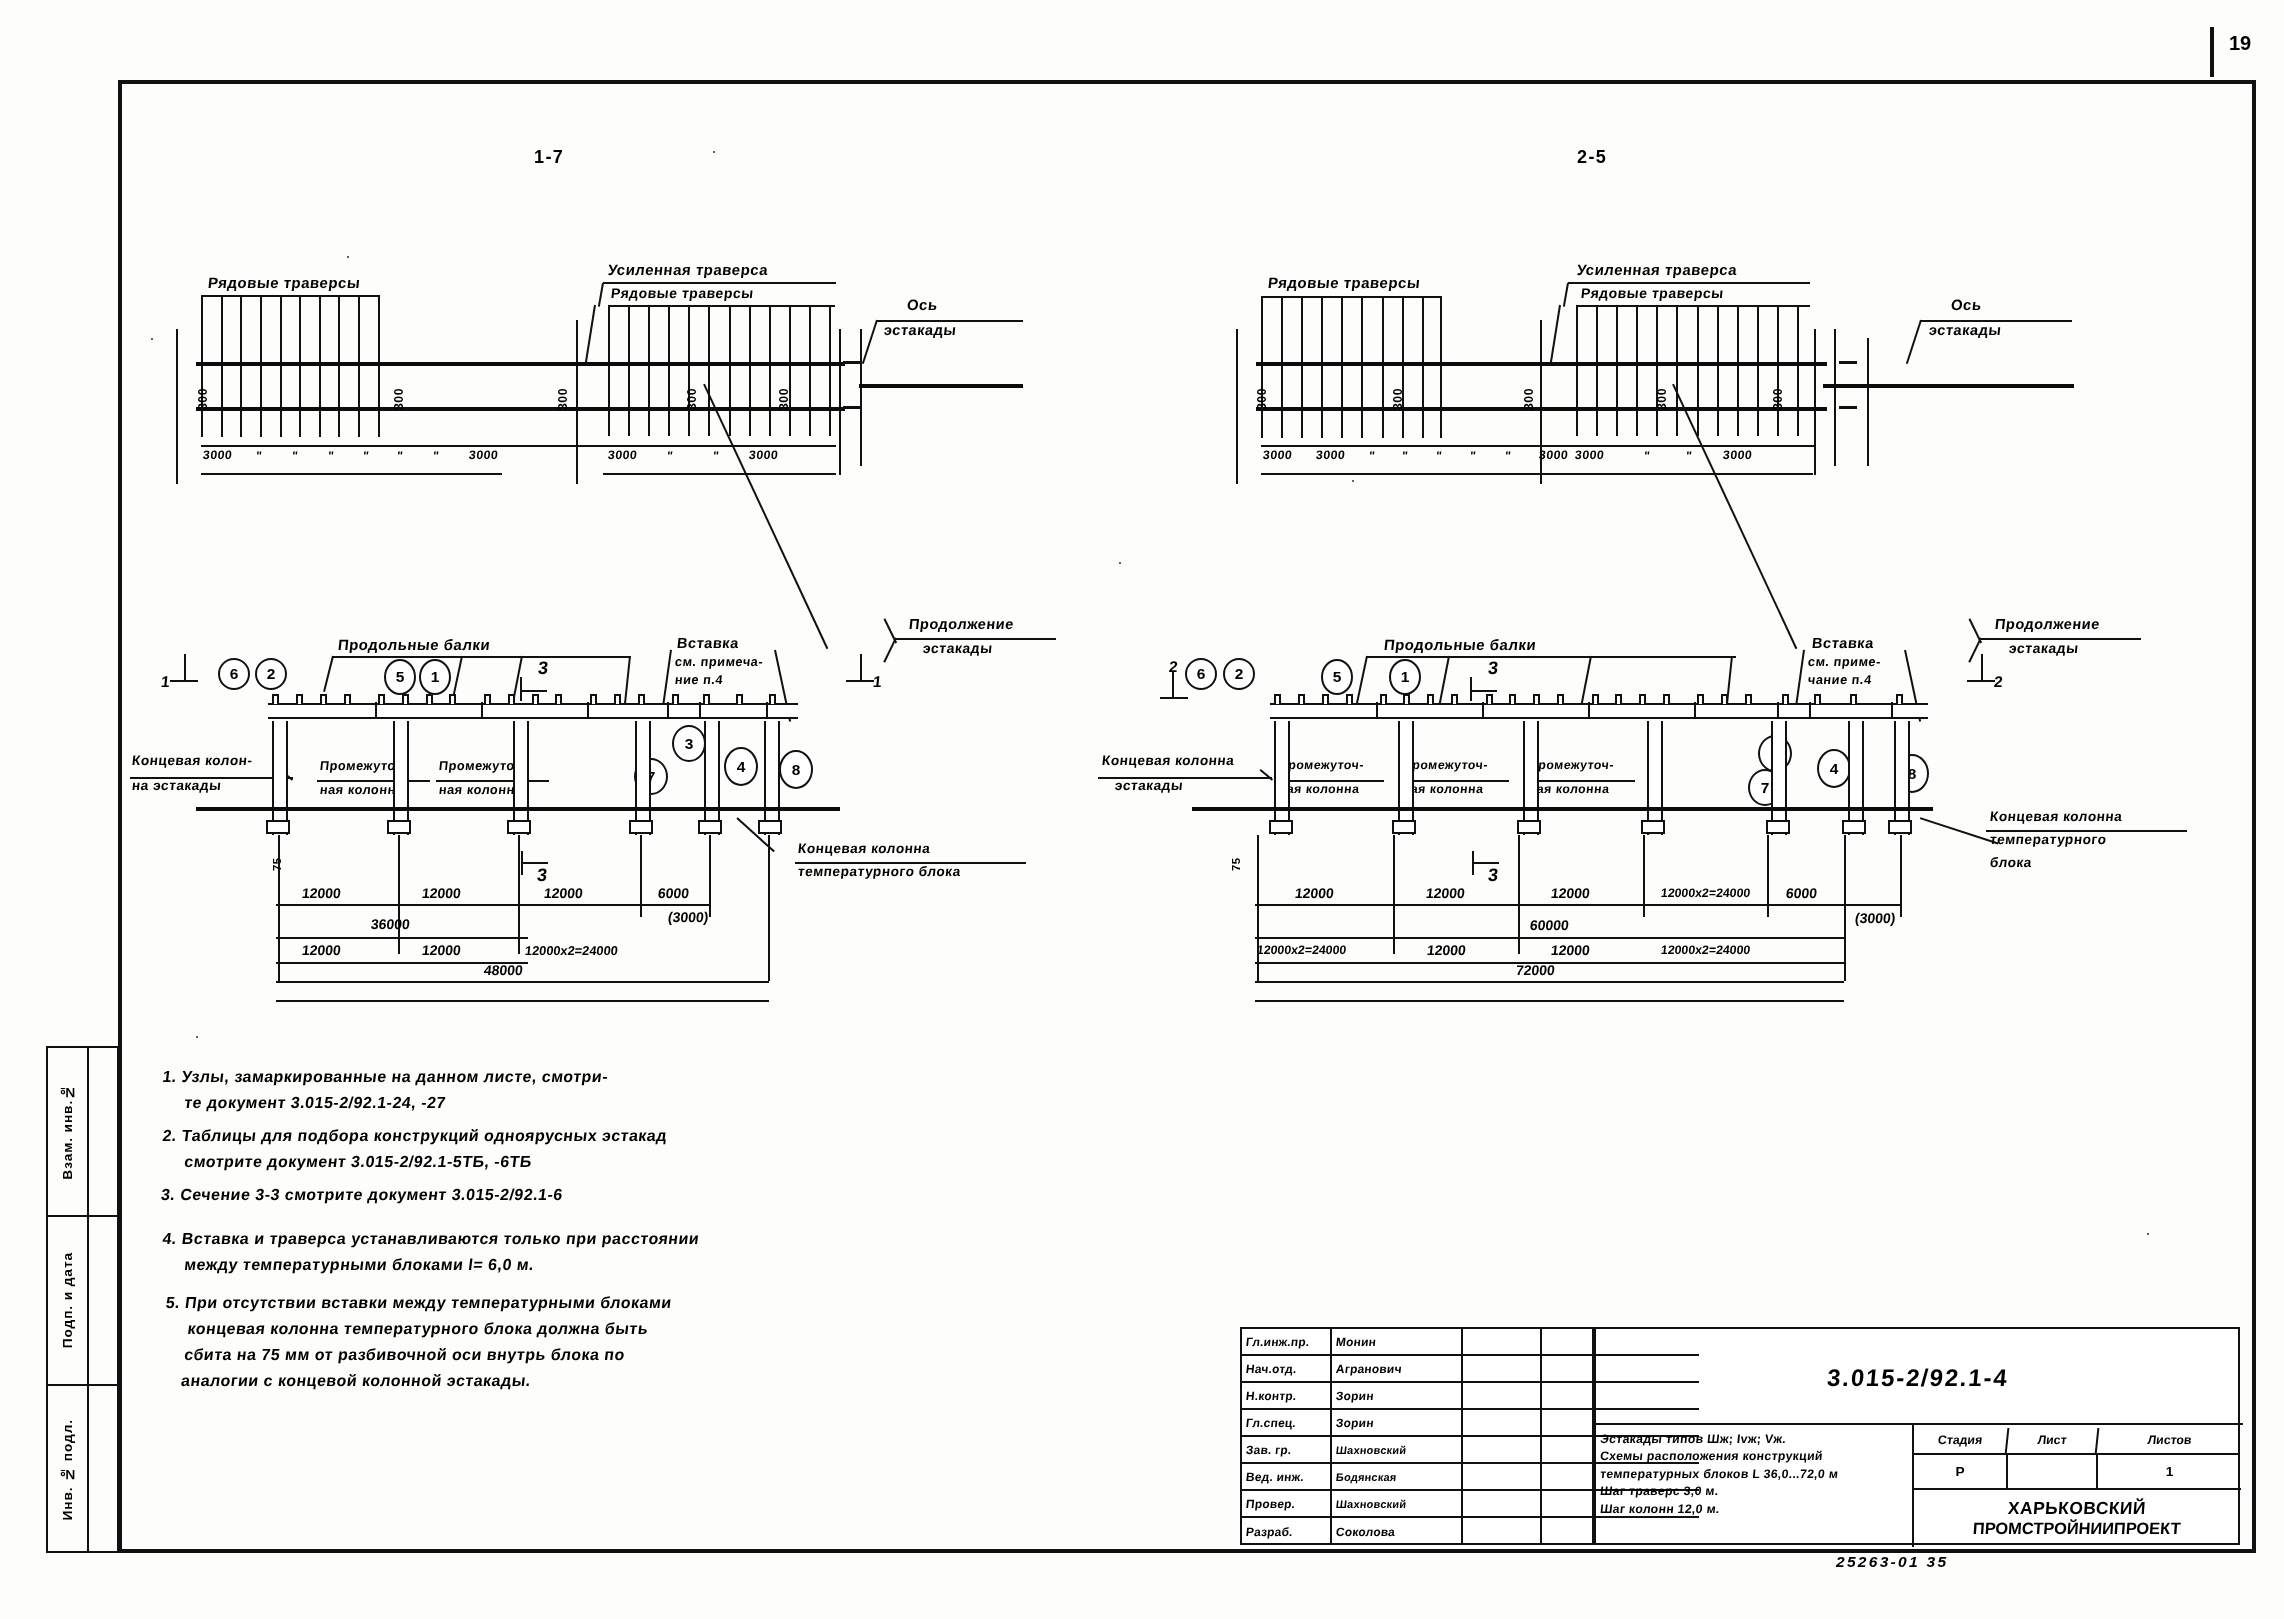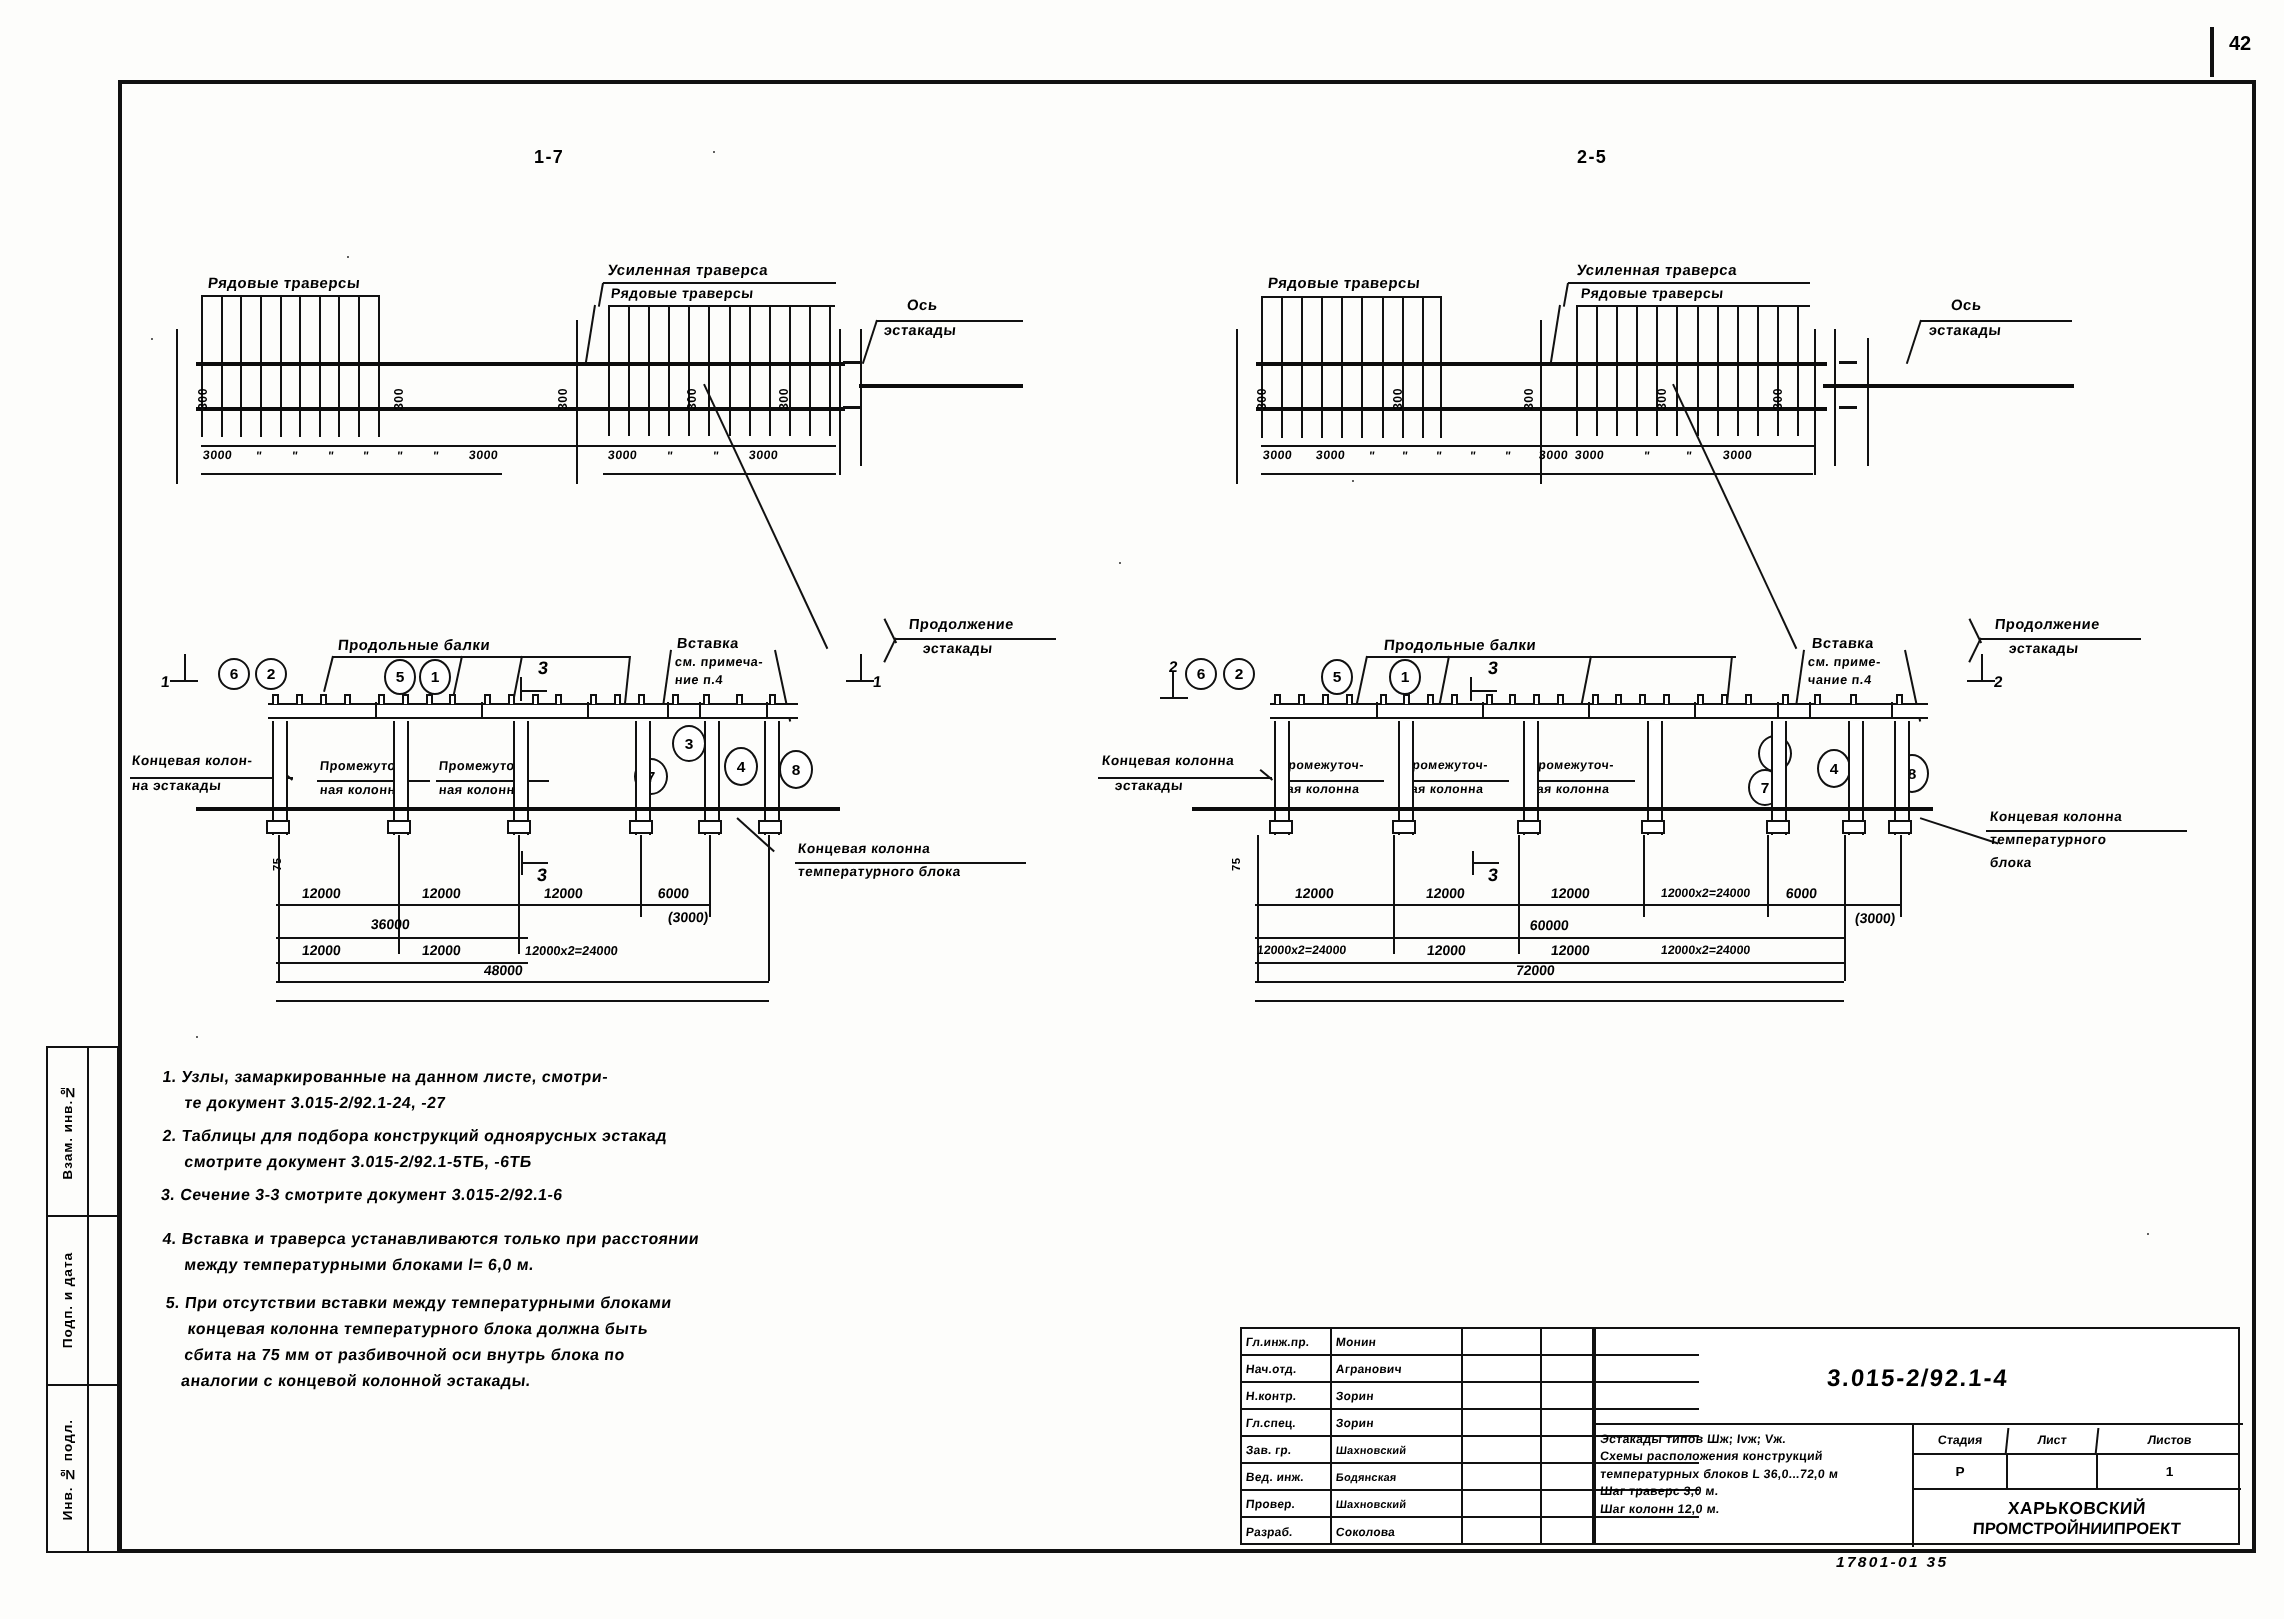--- a/index.html
+++ b/index.html
@@ -97,21 +97,21 @@
 
   .sectmark{position:absolute;font-weight:700;font-size:18px;transform:skewX(-6deg);}
   .speck{position:absolute;width:1.8px;height:1.8px;background:#333;border-radius:50%;}
 </style>
 </head>
 <body>
 
 <div class="sheet">
 
   <div class="pagebar"></div>
-  <div class="pagenum">42</div>
+  <div class="pagenum">19</div>
 
   <div class="frame-outer"></div>
 
   <div class="margin-col">
     <div class="inner"></div>
     <div class="cell" style="top:0;height:169px;">
       <div class="vtext" style="width:39px;">
           <span>Взам. инв.№</span>
         </div>
     </div>
@@ -708,21 +708,21 @@
     <div class="slv" style="left:672px;width:94px;border-right:2.3px solid #111;">Р</div>
     <div class="slv" style="left:766px;width:90px;border-right:2.3px solid #111;"></div>
     <div class="slv" style="left:856px;width:143px;">1</div>
 
     <div class="orgbox">
       <div class="orgline">ХАРЬКОВСКИЙ</div>
       <div class="orgline" style="font-size:16.4px;letter-spacing:0;">ПРОМСТРОЙНИИПРОЕКТ</div>
     </div>
   </div>
 
-  <div class="bottomcode">17801-01   35</div>
+  <div class="bottomcode">25263-01   35</div>
 
   <div class="speck" style="left:274px;top:283px;"></div>
   <div class="speck" style="left:196px;top:1036px;"></div>
   <div class="speck" style="left:347px;top:256px;"></div>
   <div class="speck" style="left:1119px;top:562px;"></div>
   <div class="speck" style="left:713px;top:151px;"></div>
   <div class="speck" style="left:1352px;top:480px;"></div>
   <div class="speck" style="left:2147px;top:1233px;"></div>
   <div class="speck" style="left:151px;top:338px;"></div>
 </div>

